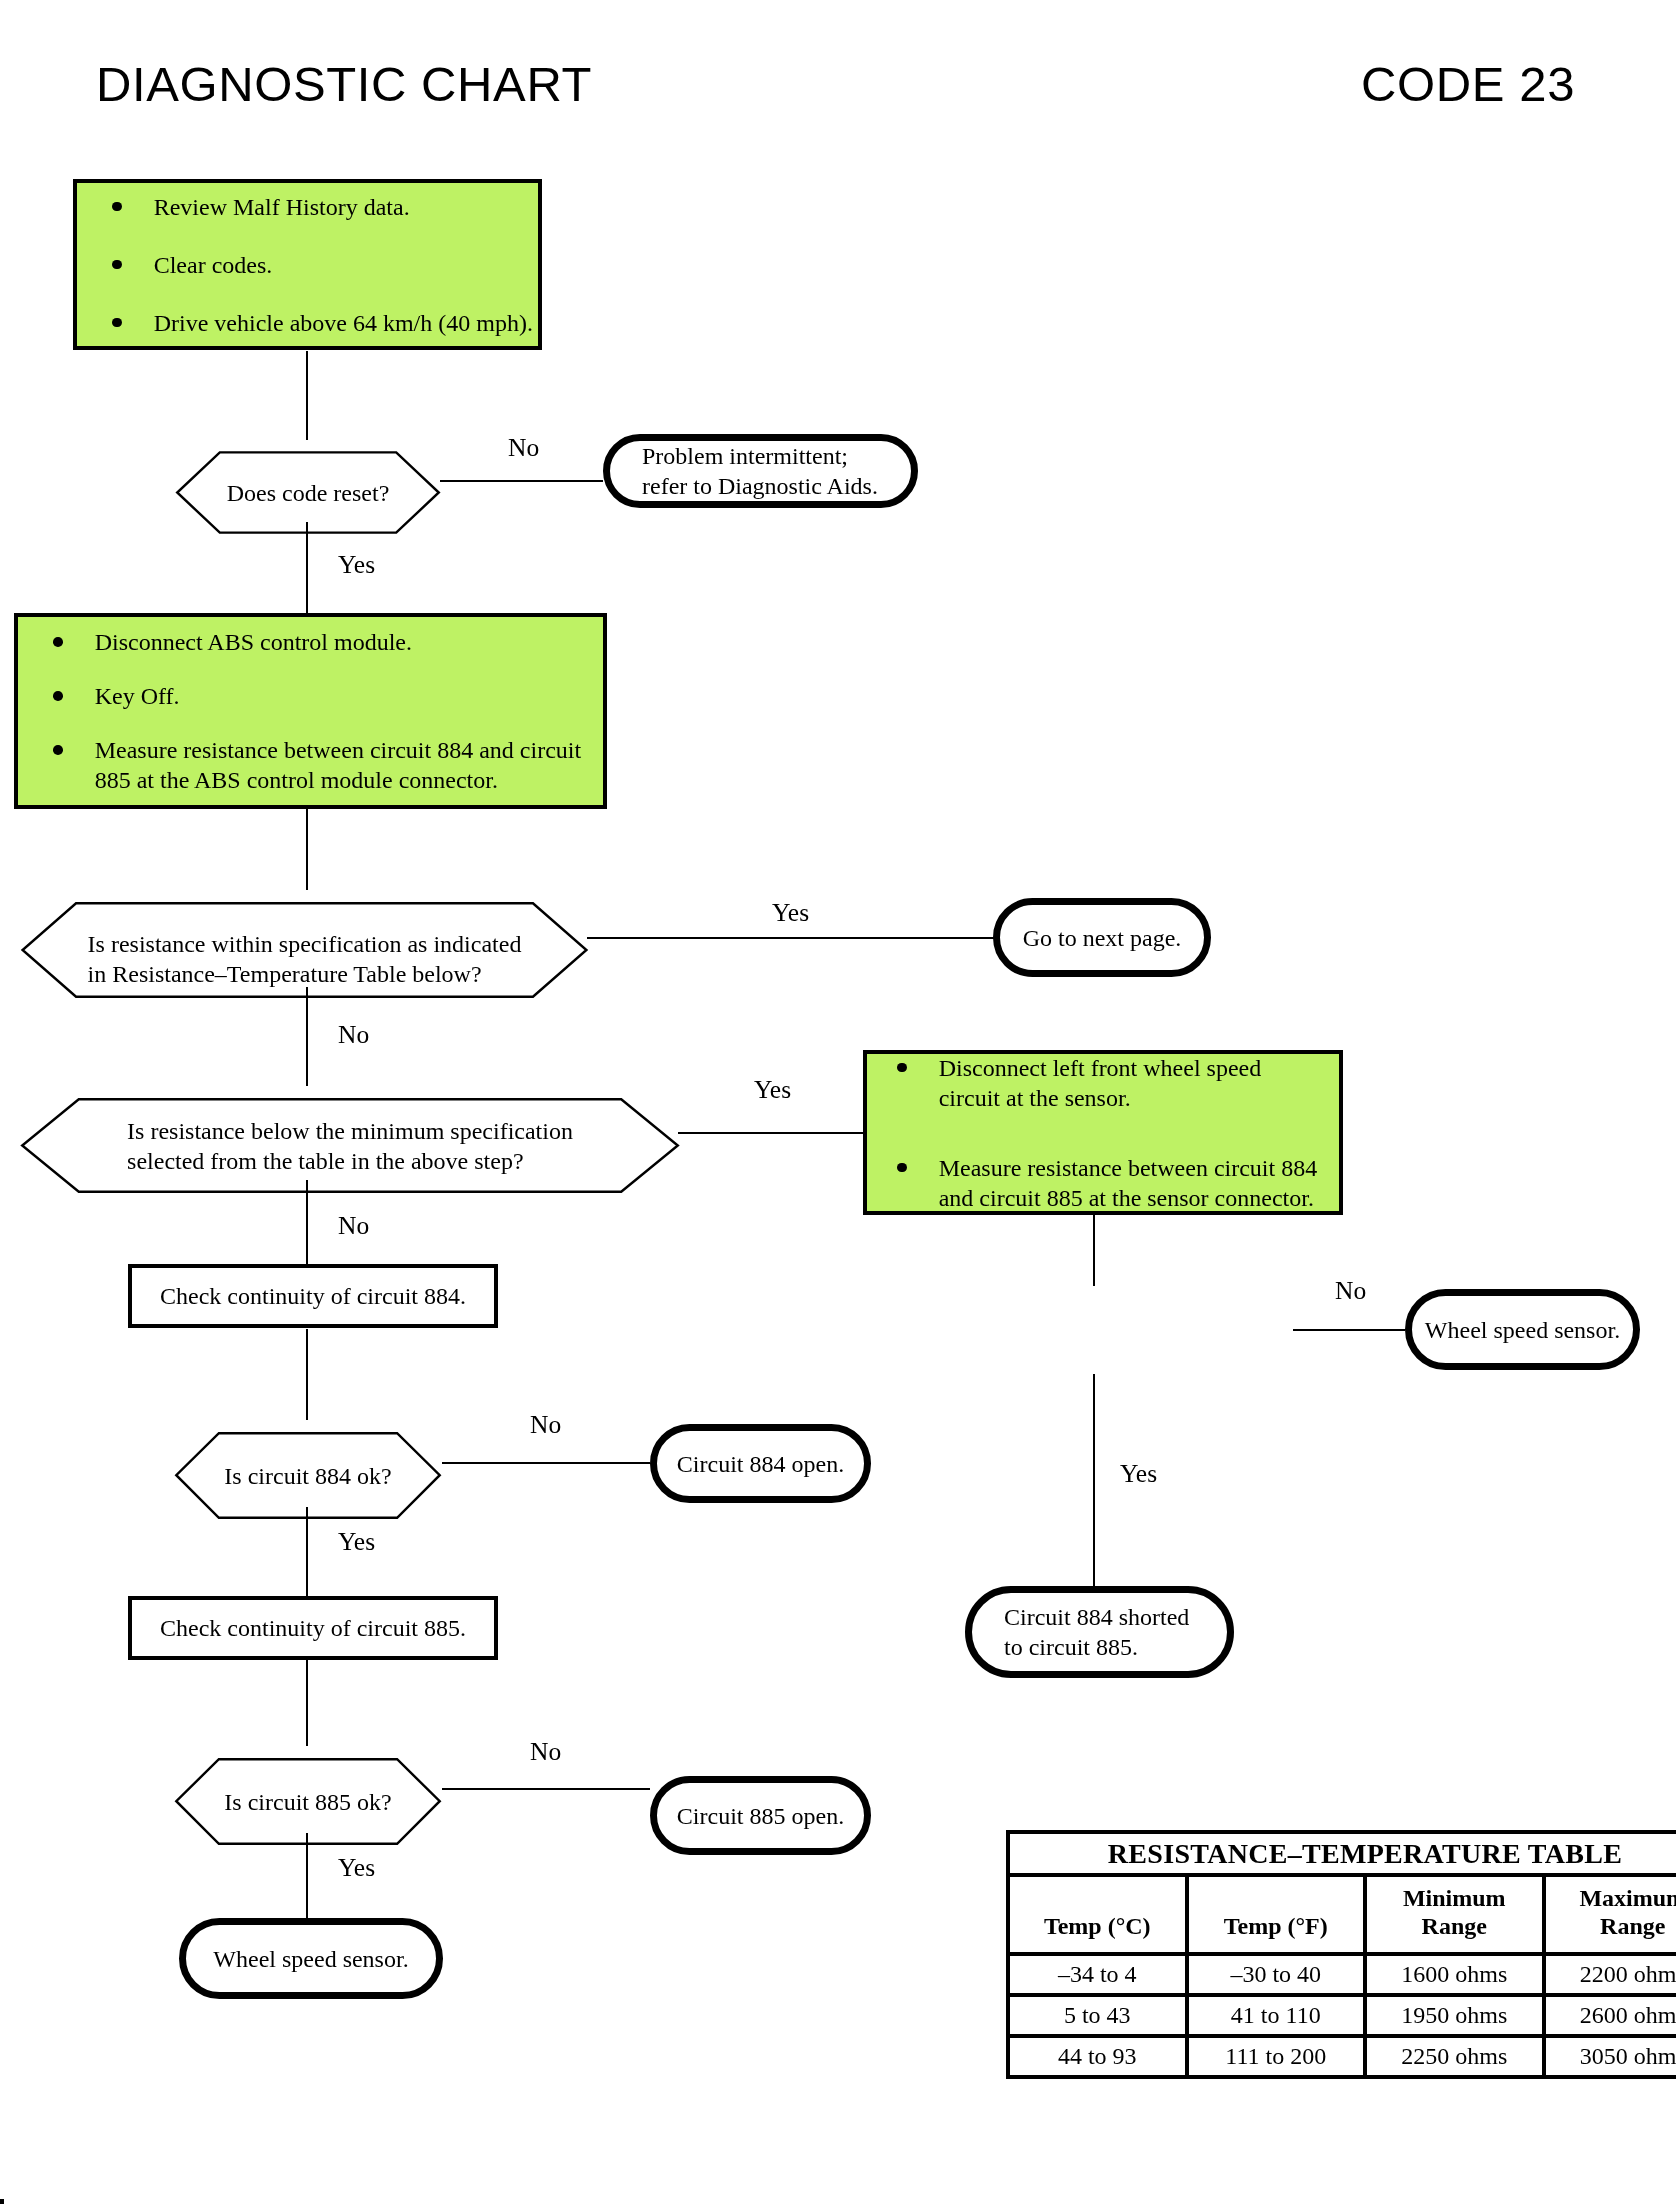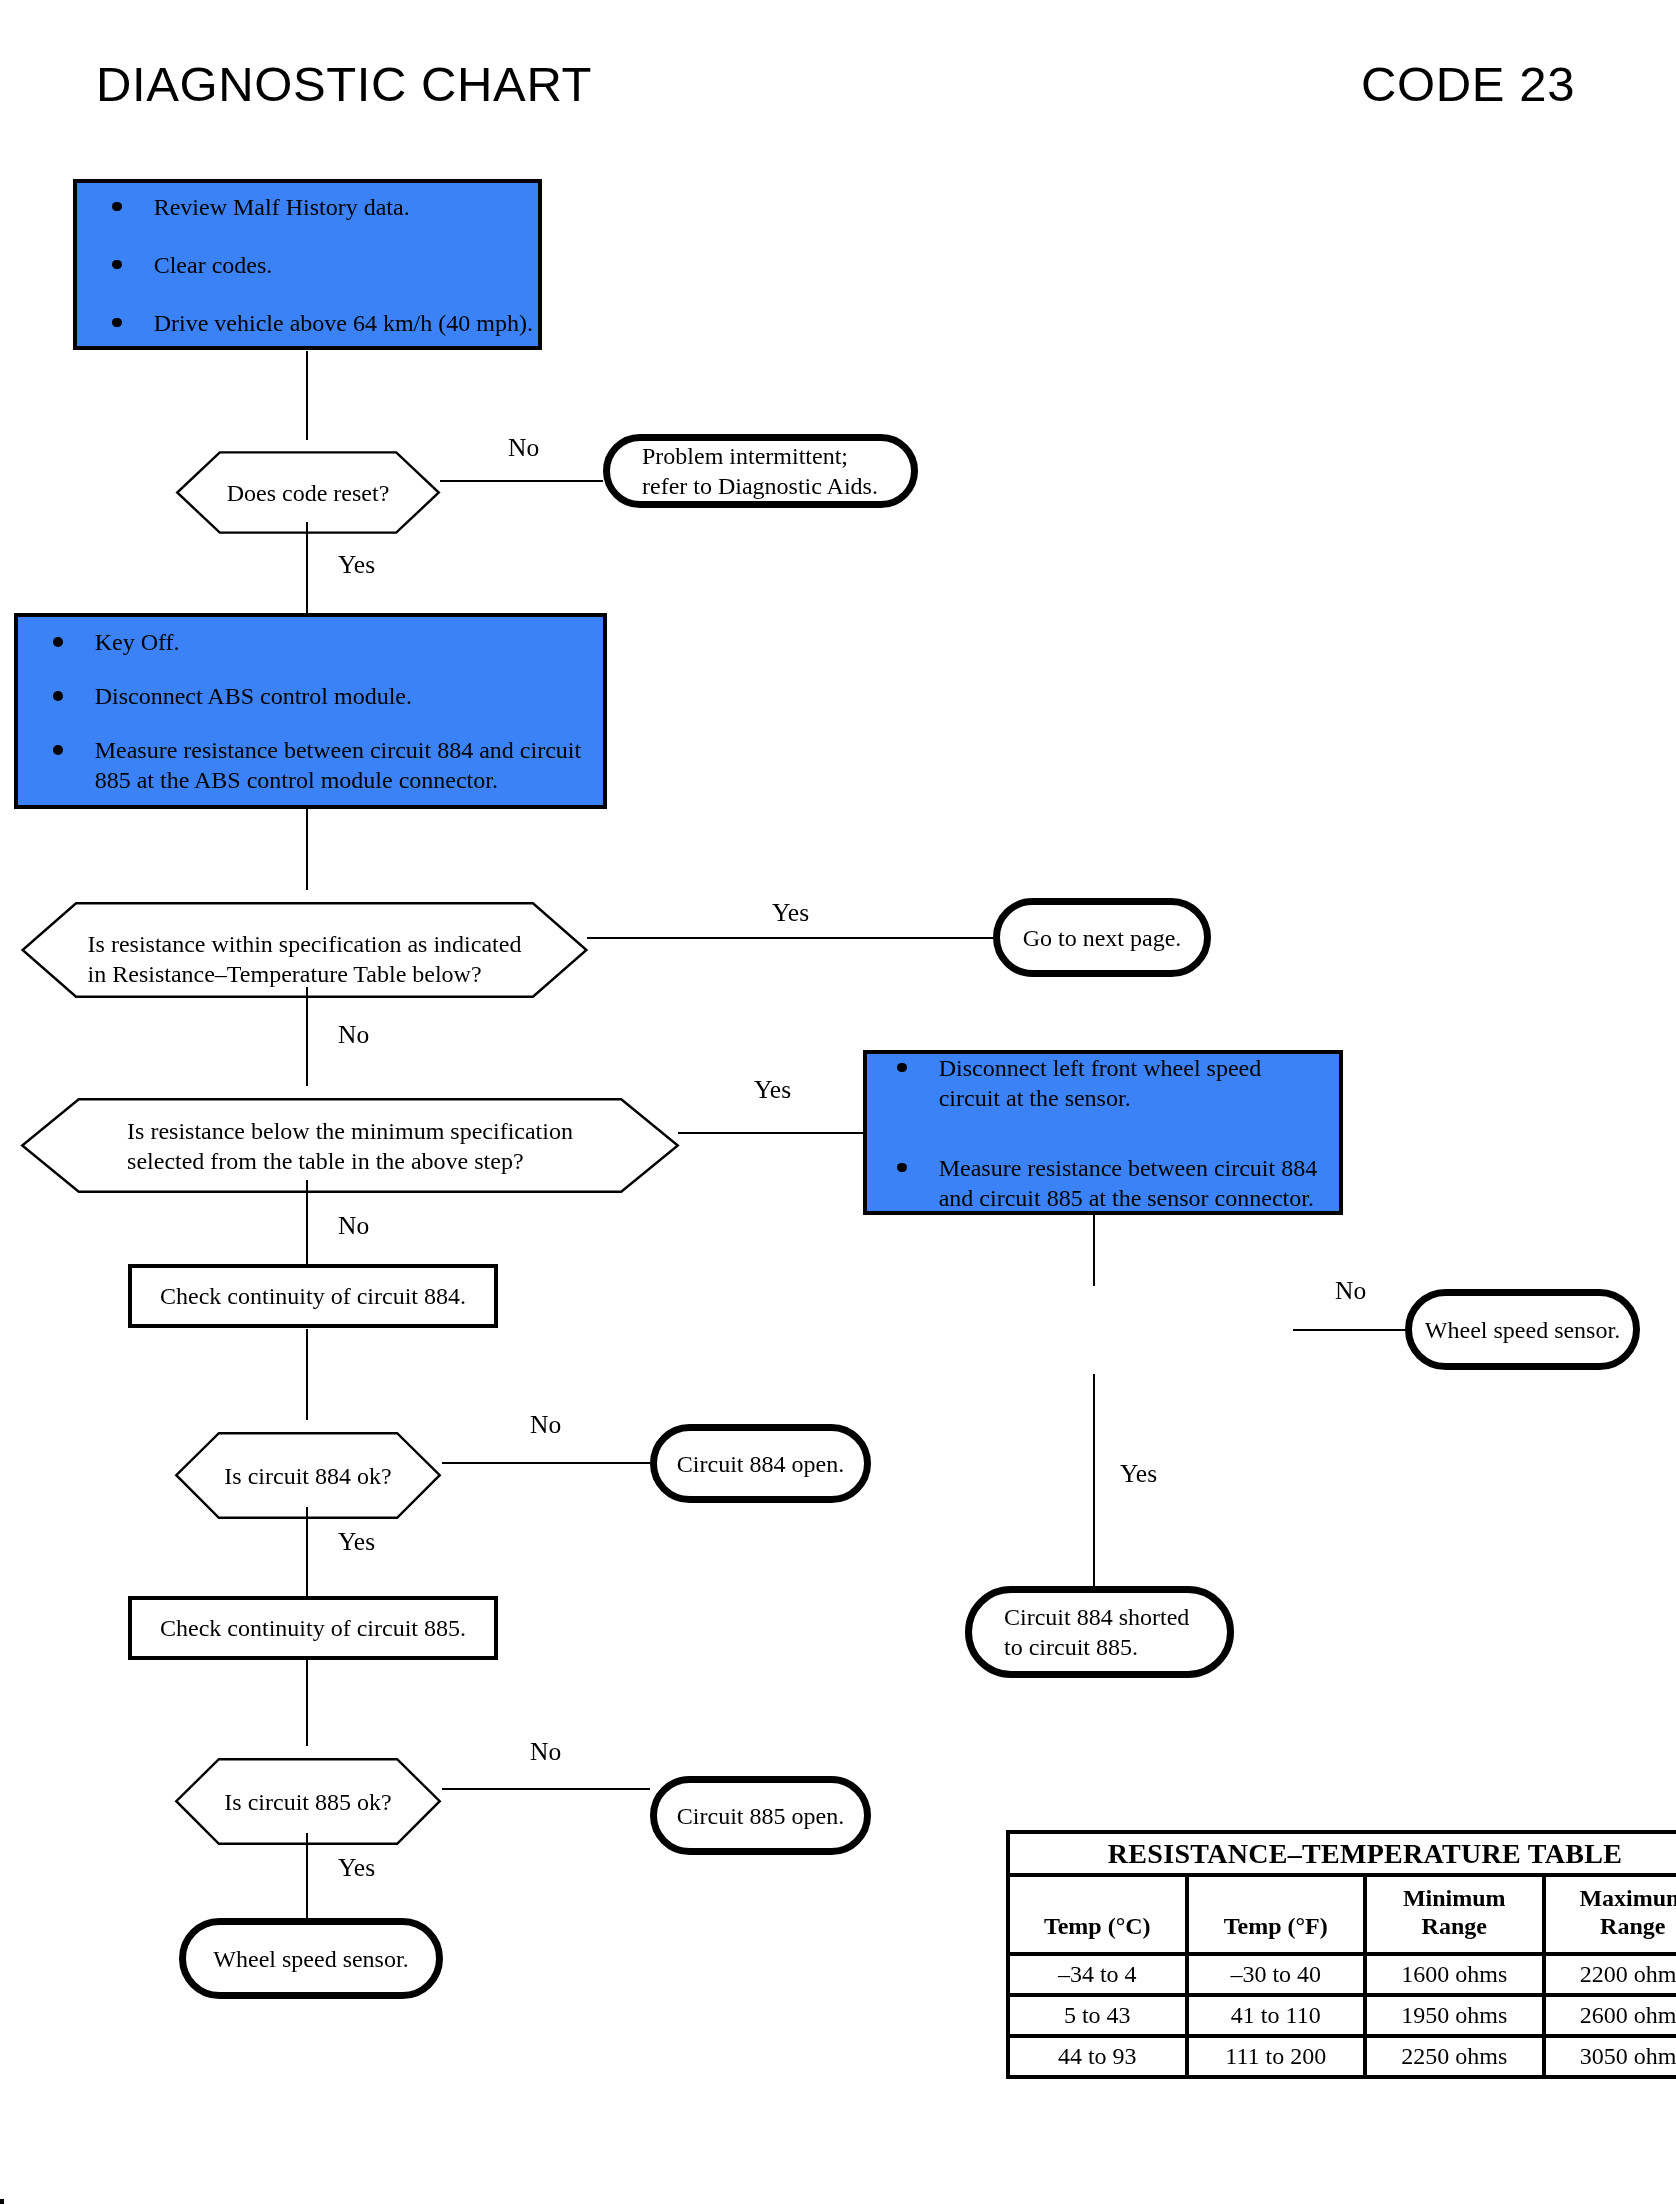--- a/index.html
+++ b/index.html
@@ -15,21 +15,21 @@
   .hdr{
     position:absolute;top:56px;
     font-family:"Liberation Sans","DejaVu Sans",sans-serif;
     font-size:49px;font-weight:500;letter-spacing:0.6px;white-space:nowrap;
   }
   .hdr-left{left:96px;}
   .hdr-right{right:101px;}
 
   
   .pbox{
-    position:absolute;background:#3b82f6;border:4.3px solid #000;
+    position:absolute;background:#bef264;border:4.3px solid #000;
     box-sizing:border-box;
     display:flex;flex-direction:column;justify-content:center;
   }
   .pbox .bullets{display:flex;flex-direction:column;}
   .bitem{display:flex;align-items:flex-start;}
   .bdot{
     flex:0 0 auto;width:9.7px;height:9.7px;border-radius:50%;
     background:#000;margin-top:10.3px;
   }
   .btext{margin-left:32px;font-size:24px;line-height:30px;}
@@ -134,25 +134,25 @@
     <div>refer to Diagnostic Aids.</div>
   </div>
 
   <div class="elabel" style="left:338px;top:550px;">Yes</div>
   <div class="vline" style="left:306px;top:522px;height:91px;"></div>
 
   <div class="pbox" style="left:14px;top:613px;width:593px;height:196px;padding-left:35px;">
     <div class="bullets" style="gap:24px;">
       <div class="bitem">
           <span class="bdot"></span>
+          <span class="btext"><span>Disconnect ABS control module.</span></span>
+        </div>
+      <div class="bitem">
+          <span class="bdot"></span>
           <span class="btext"><span>Key Off.</span></span>
-        </div>
-      <div class="bitem">
-          <span class="bdot"></span>
-          <span class="btext"><span>Disconnect ABS control module.</span></span>
         </div>
       <div class="bitem">
           <span class="bdot"></span>
           <span class="btext">
             <div>Measure resistance between circuit 884 and circuit</div>
             <div>885 at the ABS control module connector.</div>
           </span>
         </div>
     </div>
   </div>

